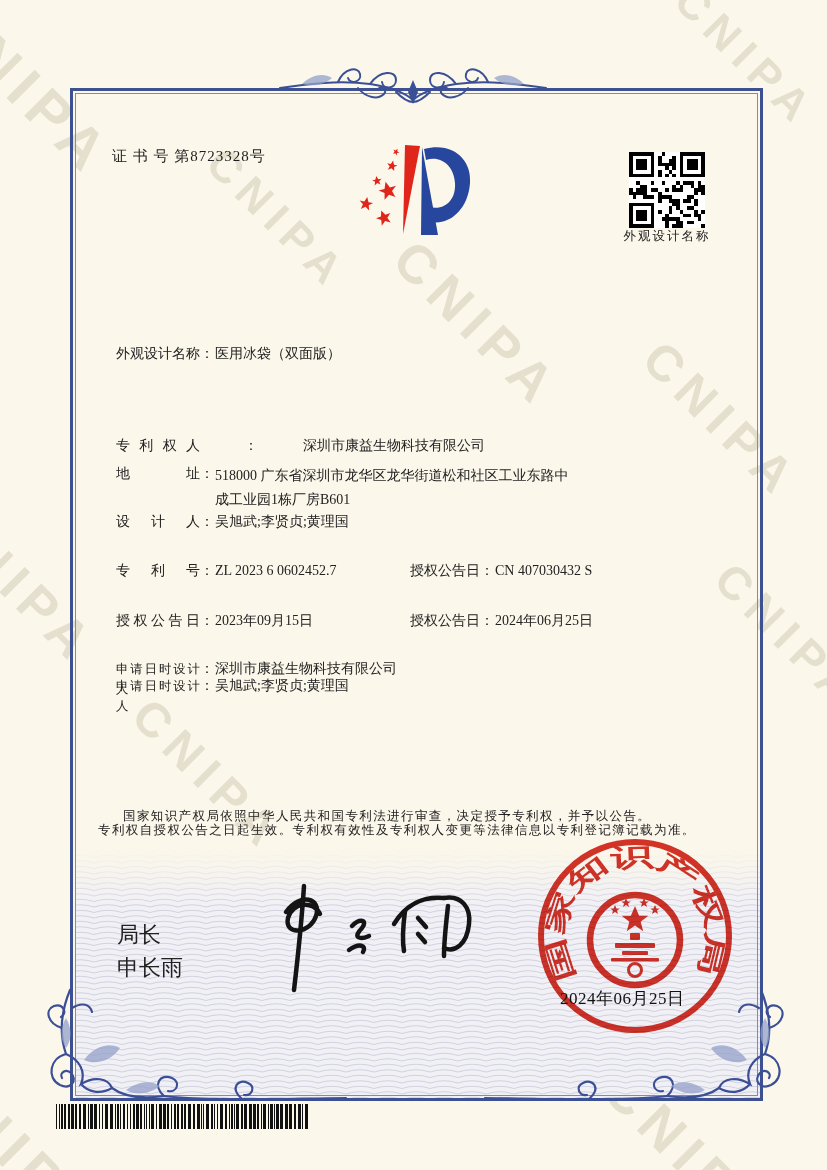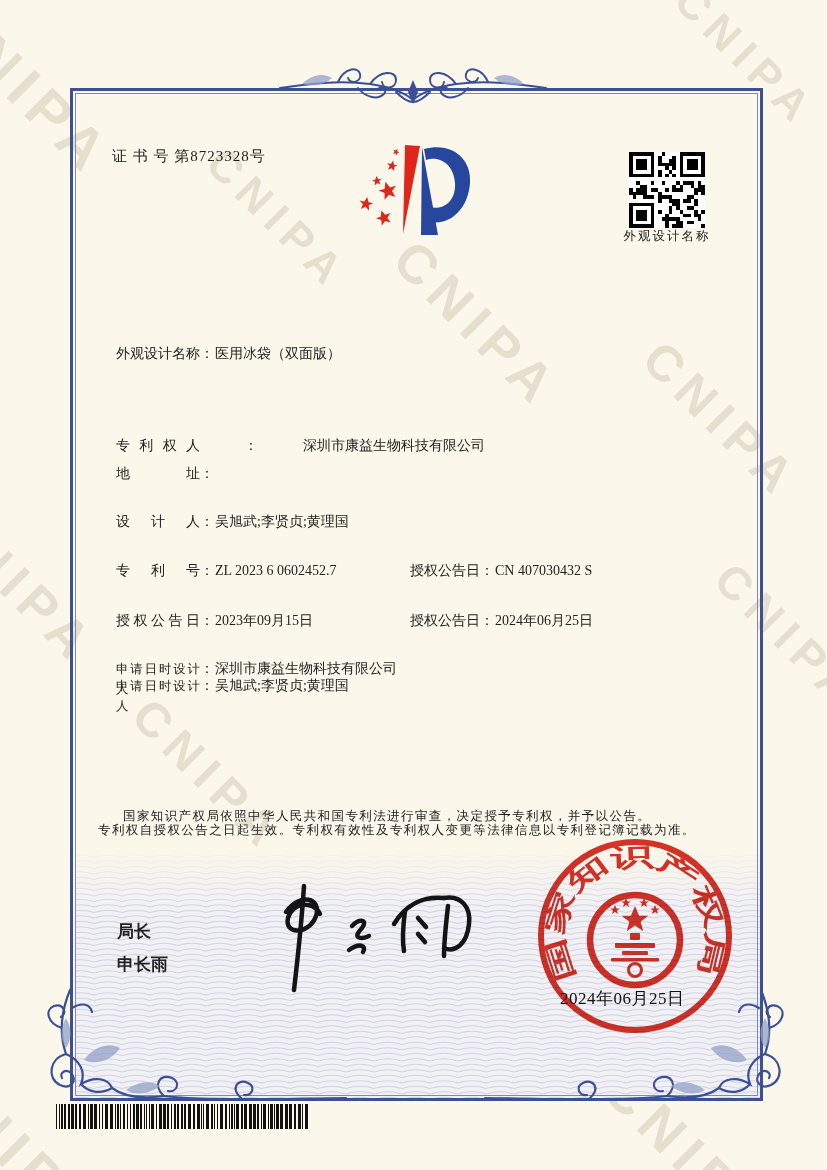--- a/index.html
+++ b/index.html
@@ -43,21 +43,21 @@
   .lb.small{font-size:12.4px;line-height:20px;}
   .lb-r{display:inline-block;width:70px;text-align:justify;text-align-last:justify;flex:none;}
   .cl{display:inline-block;width:15px;flex:none;}
   .val{display:inline-block;}
   .val-addr{width:362px;line-height:24px;}
   .decl{position:absolute;left:98px;width:660px;font-size:12.5px;letter-spacing:1.4px;
     z-index:4;color:#222;white-space:nowrap;}
   .decl.l1{top:792px;text-indent:2em;margin-top:16px;}
   .decl.l2{top:822px;}
   .signoff{position:absolute;left:117px;z-index:4;
-    font-family:"Liberation Sans","DejaVu Sans",sans-serif;font-size:17px;color:#222;font-weight:bold;}
+    font-family:"Liberation Sans","DejaVu Sans",sans-serif;font-size:22px;color:#222;}
   .signoff.t{top:920px;}
   .signoff.n{top:953px;}
   .sig{position:absolute;left:248px;top:876px;width:225px;height:118px;z-index:5;}
   .seal{position:absolute;left:535px;top:836px;width:200px;height:200px;z-index:5;
     mix-blend-mode:multiply;opacity:0.95;}
   .seal-date{position:absolute;left:560px;top:987px;width:150px;font-size:17px;
     color:#111;z-index:6;letter-spacing:0.5px;}
   .footer{position:absolute;left:0;top:1062px;width:827px;text-align:center;
     font-size:13.5px;z-index:4;color:#333;}
   .barcode{position:absolute;left:56px;top:1104px;width:256px;height:25px;z-index:7;
@@ -336,20 +336,21 @@
       <span class="val">医用冰袋（双面版）</span>
   </div>
   <div class="row" style="top:436px;gap:44px;">
     <span class="lb">专利权人</span>
       <span class="cl">：</span>
       <span class="val">深圳市康益生物科技有限公司</span>
   </div>
   <div class="row" style="top:464px;">
     <span class="lb">地址</span>
       <span class="cl">：</span>
+      <span class="val val-addr">518000 广东省深圳市龙华区龙华街道松和社区工业东路中成工业园1栋厂房B601</span>
   </div>
   <div class="row" style="top:512px;">
     <span class="lb">设计人</span>
       <span class="cl">：</span>
       <span class="val">吴旭武;李贤贞;黄理国</span>
   </div>
   <div class="row" style="top:561px;">
     <span class="lb">专利号</span>
       <span class="cl">：</span>
       <span class="val">ZL 2023 6 0602452.7</span>

